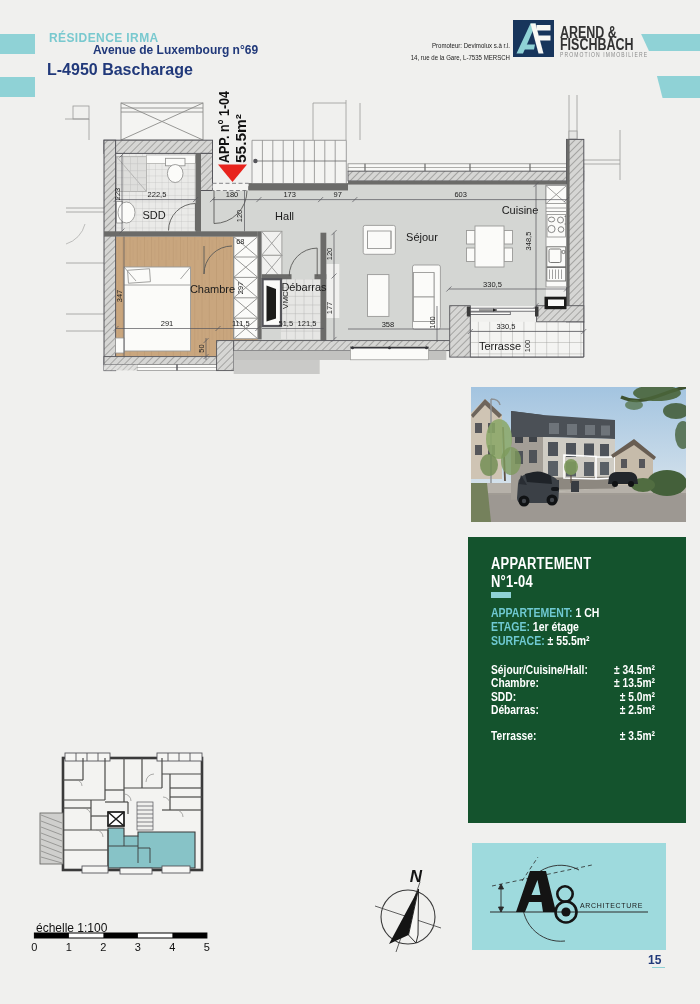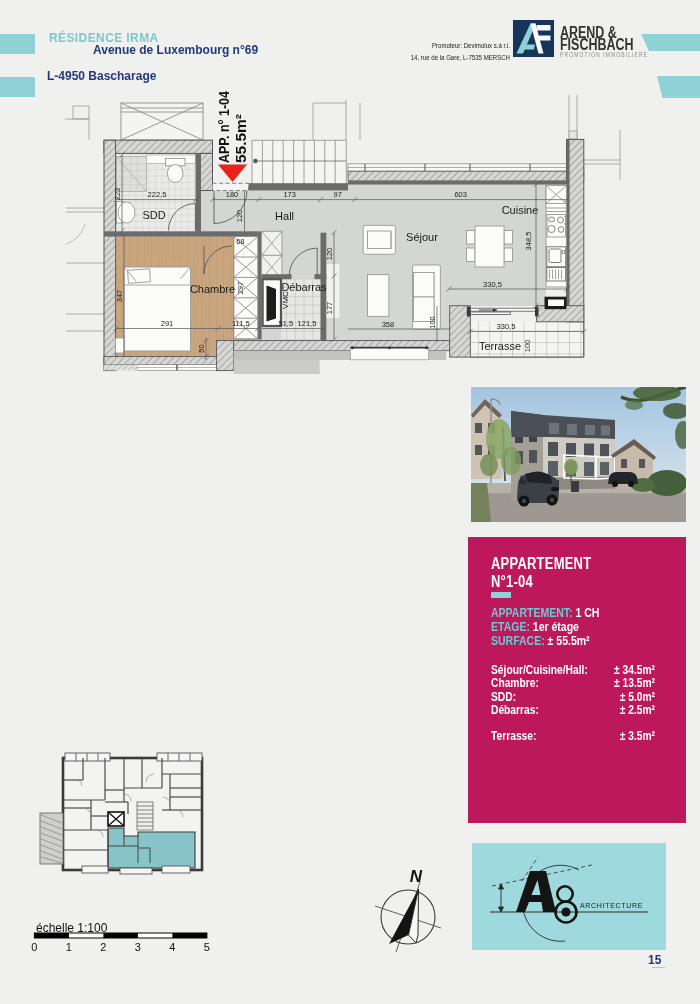--- a/index.html
+++ b/index.html
@@ -13,21 +13,21 @@
 <div class="abs" style="left:0;top:0;width:700px;height:110px;">
 
   <div class="abs" style="left:0;top:34px;width:35px;height:20px;background:#8fd2d6;"></div>
 
   <div class="abs" style="left:0;top:77px;width:35px;height:20px;background:#8fd2d6;"></div>
 
   <div class="abs" style="left:49px;top:30.5px;font-size:12px;font-weight:bold;color:#79c9cf;letter-spacing:0.4px;">RÉSIDENCE IRMA</div>
 
   <div class="abs" style="left:47px;top:42.5px;font-size:12px;font-weight:bold;color:#21397a;margin-left:46px;">Avenue de Luxembourg n°69</div>
 
-  <div class="abs" style="left:47px;top:69px;font-size:12px;font-weight:bold;color:#21397a;">L-4950 Bascharage</div>
+  <div class="abs" style="left:47px;top:61px;font-size:16px;font-weight:bold;color:#21397a;">L-4950 Bascharage</div>
 
   <div class="abs" style="left:310px;top:40.5px;width:200px;text-align:right;font-size:8px;color:#1a1a1a;transform:scale(0.76,1);transform-origin:100% 0;white-space:nowrap;">Promoteur: Devimolux s.à r.l.</div>
 
   <div class="abs" style="left:310px;top:52.5px;width:200px;text-align:right;font-size:8px;color:#1a1a1a;transform:scale(0.76,1);transform-origin:100% 0;white-space:nowrap;">14, rue de la Gare, L-7535 MERSCH</div>
 
   <svg class="abs" style="left:513px;top:20px;" width="41" height="37" viewBox="0 0 41 37">
     <rect x="0" y="0" width="41" height="37" fill="#17355c"></rect>
 
     <polygon points="17.5,3.5 23,3.5 10,33.5 3.5,33.5" fill="#8fd2d6"></polygon>
 
@@ -517,21 +517,21 @@
 <path d="M80,89 q-9,-6 -18,-4 l-8,2 2,8 25,2 z" fill="#1f2328"></path>
 <path d="M50,88 l-2,9 8,1 z" fill="#292d33"></path>
 <circle cx="53" cy="114" r="5.5" fill="#101214"></circle>
       <circle cx="53" cy="114" r="2.2" fill="#43474d"></circle>
 <circle cx="81" cy="113" r="5.5" fill="#101214"></circle>
       <circle cx="81" cy="113" r="2.2" fill="#43474d"></circle>
 <rect x="80" y="100" width="8" height="4" rx="2" fill="#14171b"></rect>
 </g>
 </svg>
 
-<div class="abs" style="left:468px;top:537px;width:218px;height:286px;background:#be185d;">
+<div class="abs" style="left:468px;top:537px;width:218px;height:286px;background:#14532d;">
 
   <div class="abs" style="left:23px;top:18px;font-size:16px;line-height:18px;font-weight:bold;color:#fff;letter-spacing:0.3px;transform:scale(0.81,1);transform-origin:0 0;white-space:nowrap;">APPARTEMENT<br>N°1-04</div>
 
   <div class="abs" style="left:23px;top:55px;width:20px;height:6px;background:#8fd2d6;"></div>
 
   <div class="abs" style="left:23px;top:69px;font-size:12.5px;line-height:14px;font-weight:bold;transform:scale(0.84,1);transform-origin:0 0;white-space:nowrap;">
     <span style="color:#6fc9d2;">APPARTEMENT:</span> <span style="color:#fff;">1 CH</span><br>
     <span style="color:#6fc9d2;">ETAGE:</span> <span style="color:#fff;">1er étage</span><br>
     <span style="color:#6fc9d2;">SURFACE:</span> <span style="color:#fff;">± 55.5m²</span>
   </div>

